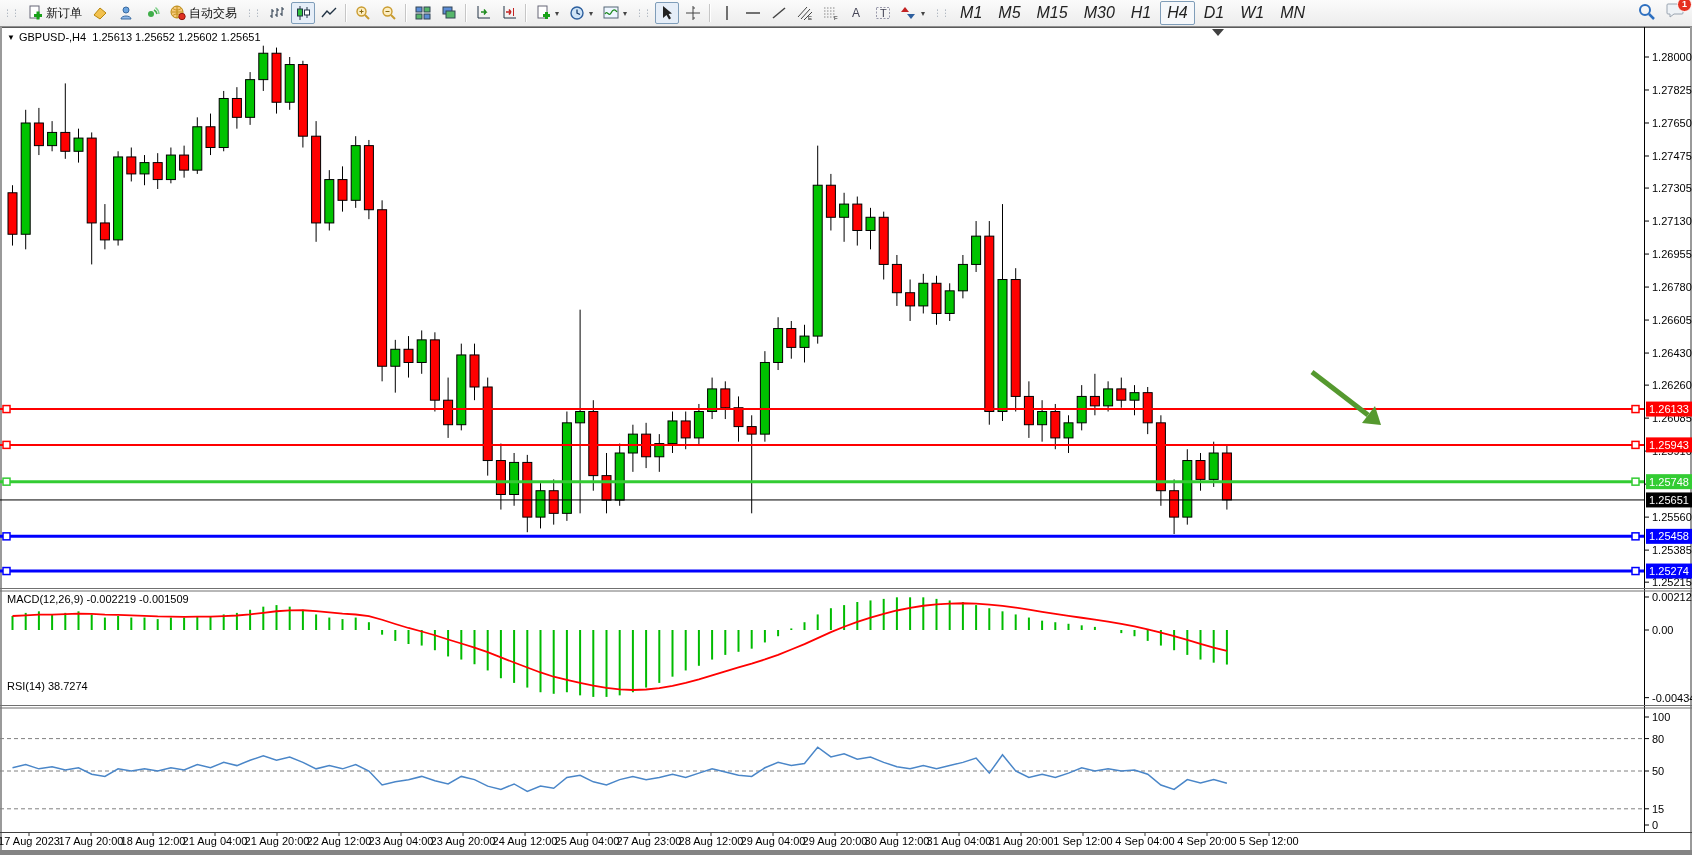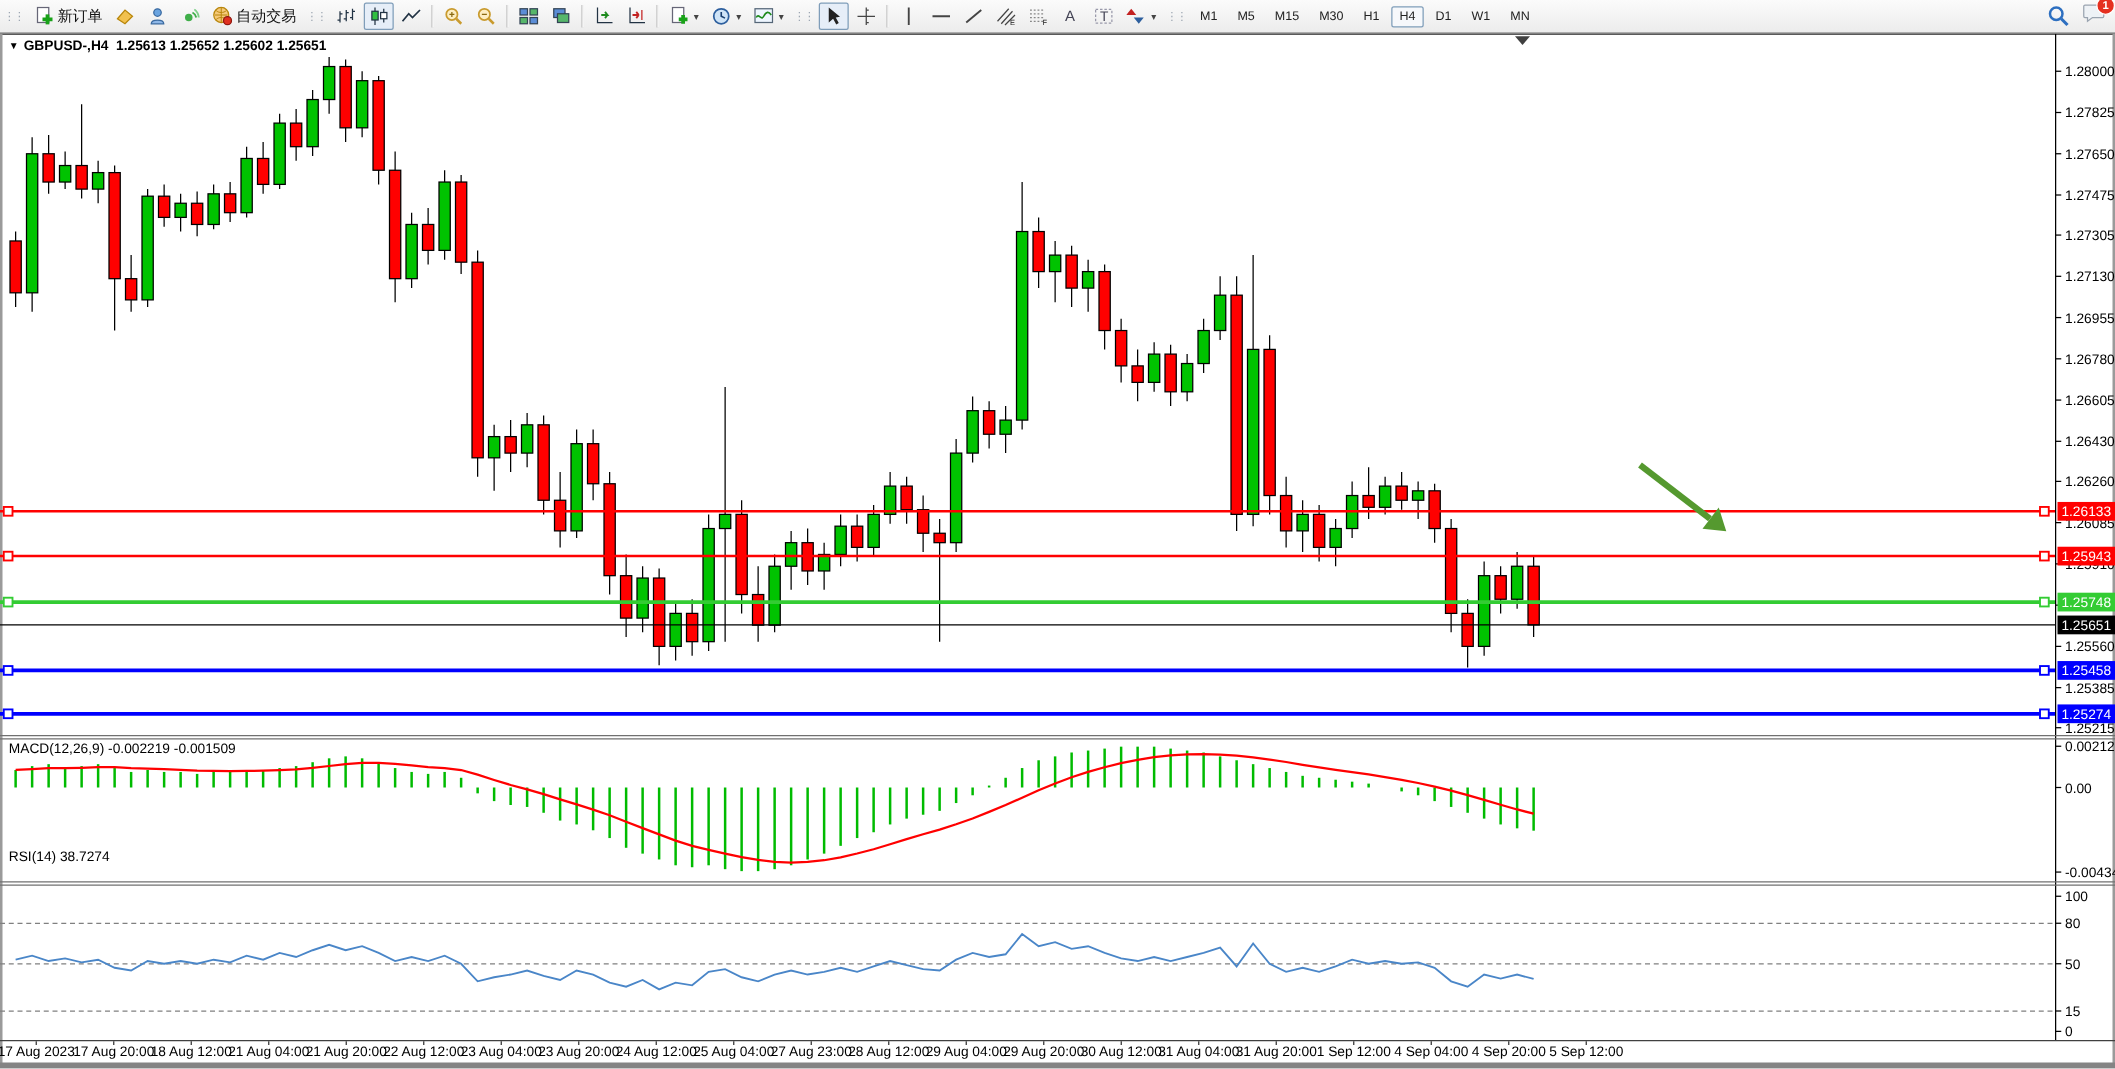--- a/index.html
+++ b/index.html
@@ -9,29 +9,29 @@
   .toolbar{position:absolute;left:0;top:0;width:1692px;height:26px;
     background:linear-gradient(#fbfbfb,#ececec);border-bottom:1px solid #8e8e8e;
     display:flex;align-items:center;z-index:10;}
   .grip{color:#9aa4b0;font-size:9px;letter-spacing:-1px;margin:0 3px;user-select:none;}
   .sep{width:1px;height:18px;background:#c6c6c6;border-right:1px solid #fff;margin:0 3px;}
   .btn{display:flex;align-items:center;gap:3px;padding:1px 3px;margin:0 1px;
        border:1px solid transparent;border-radius:2px;height:18px;}
   .btn.pressed{border:1px solid #7f9db9;background:#e6eef8;}
   .btn svg{display:block;}
   .tlabel{font-size:12px;color:#111;white-space:nowrap;}
-  .tf{font-size:10px;color:#222;padding:2px 6px;margin:0 1px;border:1px solid transparent;border-radius:2px;}
+  .tf{font-size:16px;color:#222;padding:2px 6px;margin:0 1px;border:1px solid transparent;border-radius:2px;font-style:italic;}
   .tf.pressed{border:1px solid #7f9db9;background:#f6f8fb;}
   .caret{font-size:8px;color:#444;margin-left:1px;}
   .tb-right{position:absolute;right:6px;top:1px;display:flex;align-items:center;gap:10px;}
   .chat-badge{position:absolute;right:-6px;top:-4px;background:#e53020;color:#fff;
       border-radius:50%;width:13px;height:13px;font-size:9px;line-height:13px;
       text-align:center;font-weight:bold;border:1px solid #fff;}
   
-  .chart-title{position:absolute;left:7px;top:31px;font-size:11px;font-weight:bold;color:#000;z-index:5;}
+  .chart-title{position:absolute;left:7px;top:31px;font-size:11px;font-weight:normal;color:#000;z-index:5;}
   .chart-title .tri{font-size:8px;vertical-align:1px;margin-right:4px;color:#000;}
   .ind-label{position:absolute;left:7px;font-size:11px;color:#000;z-index:5;text-align:right;}
   #macd-label{top:593px;}
   #rsi-label{top:680px;}
   svg text{font-family:"Liberation Sans",sans-serif;}
 </style>
 </head>
 <body>
 
 <div class="app">

